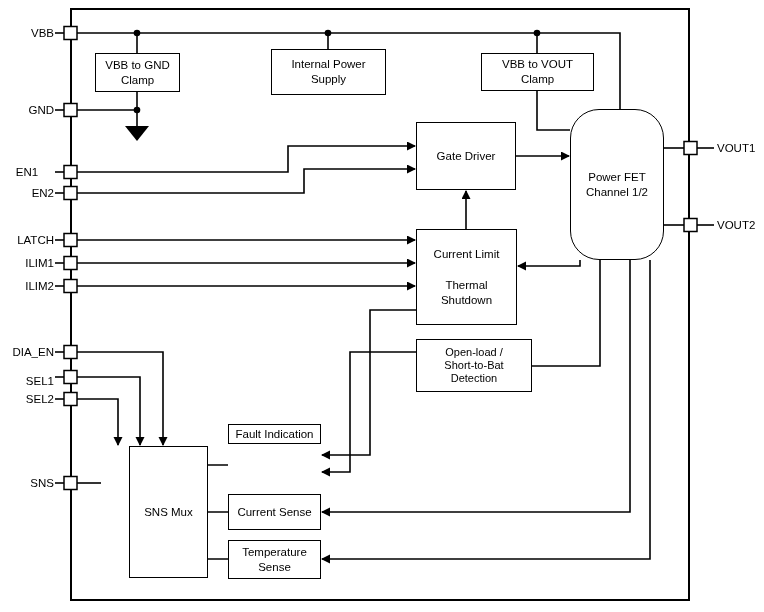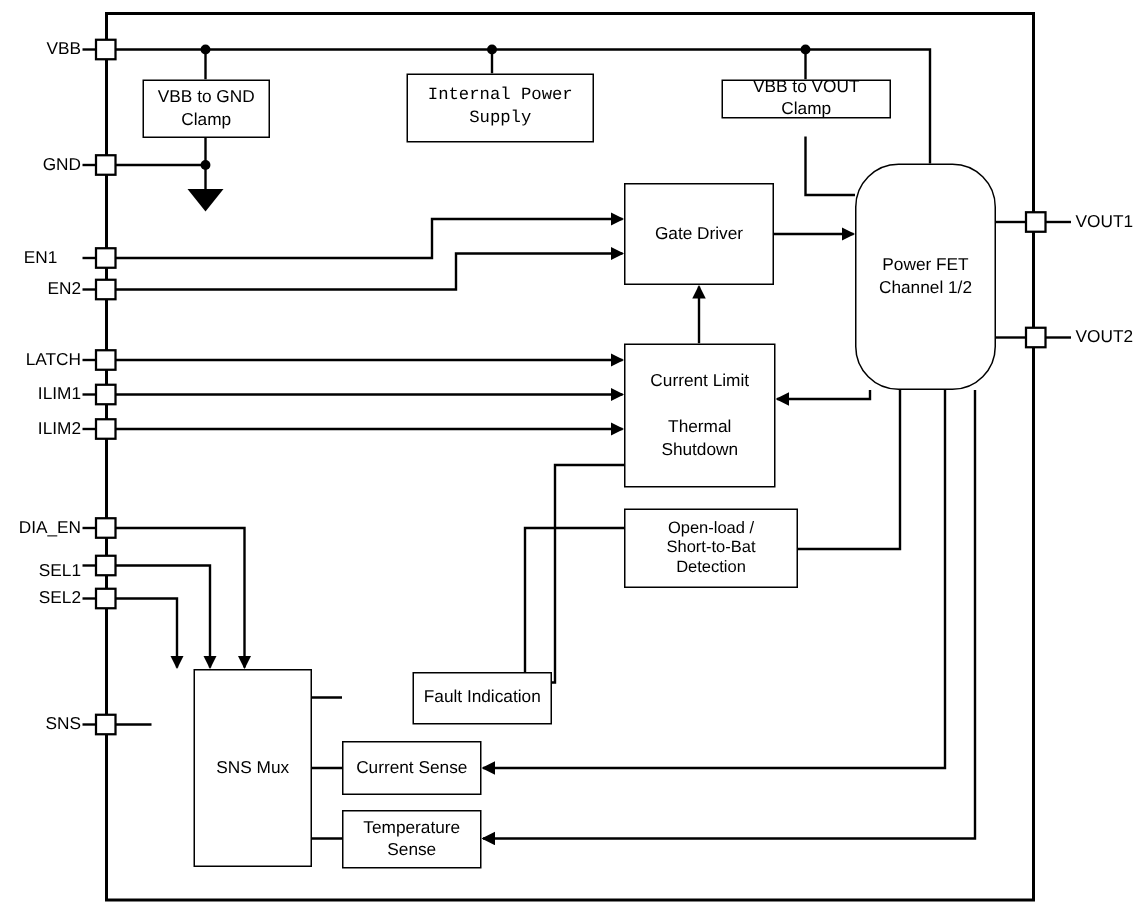--- a/index.html
+++ b/index.html
@@ -182,42 +182,42 @@
       <rect x="64" y="392.5" width="13" height="13"></rect>
       <rect x="64" y="476.5" width="13" height="13"></rect>
       <rect x="684" y="141.5" width="13" height="13"></rect>
       <rect x="684" y="218.5" width="13" height="13"></rect>
     </g>
   </svg>
 
   <div class="block" style="left:95px;  top:53px;  width:85px;  height:39px;">VBB to GND
 Clamp</div>
 
-  <div class="block" style="left:271px; top:49px;  width:125px; height:46px;font-family:Liberation Mono, monospace;">Internal Power
+  <div class="block" style="left:271px; top:49px;  width:115px; height:46px;">Internal Power
 Supply</div>
 
-  <div class="block" style="left:481px; top:53px;  width:113px; height:26px;">VBB to VOUT
+  <div class="block" style="left:481px; top:53px;  width:113px; height:38px;">VBB to VOUT
 Clamp</div>
 
   <div class="block" style="left:416px; top:122px; width:100px; height:68px;">Gate Driver</div>
 
   <div class="block" style="left:570px; top:109px; width:94px;  height:151px;border-radius:29px;">Power FET
 Channel 1/2</div>
 
   <div class="block dual" style="left:416px; top:229px; width:101px; height:96px;">
     <span>Current Limit</span>
     <span>Thermal
 Shutdown</span>
   </div>
 
   <div class="block small" style="left:416px; top:339px; width:116px; height:53px;">Open-load /
 Short-to-Bat
 Detection</div>
 
-  <div class="block" style="left:228px; top:448px; width:93px; height:35px;margin-left:47px;">Fault Indication</div>
+  <div class="block" style="left:228px; top:424px; width:93px; height:20px;">Fault Indication</div>
 
   <div class="block" style="left:228px; top:494px; width:93px; height:36px;">Current Sense</div>
 
   <div class="block" style="left:228px; top:540px; width:93px; height:39px;">Temperature
 Sense</div>
 
   <div class="block" style="left:101px; top:446px; width:79px; height:132px;margin-left:28px;">SNS Mux</div>
 
   <div class="pin-label left" style="top:26px;">VBB</div>
   <div class="pin-label left" style="top:103px;">GND</div>

